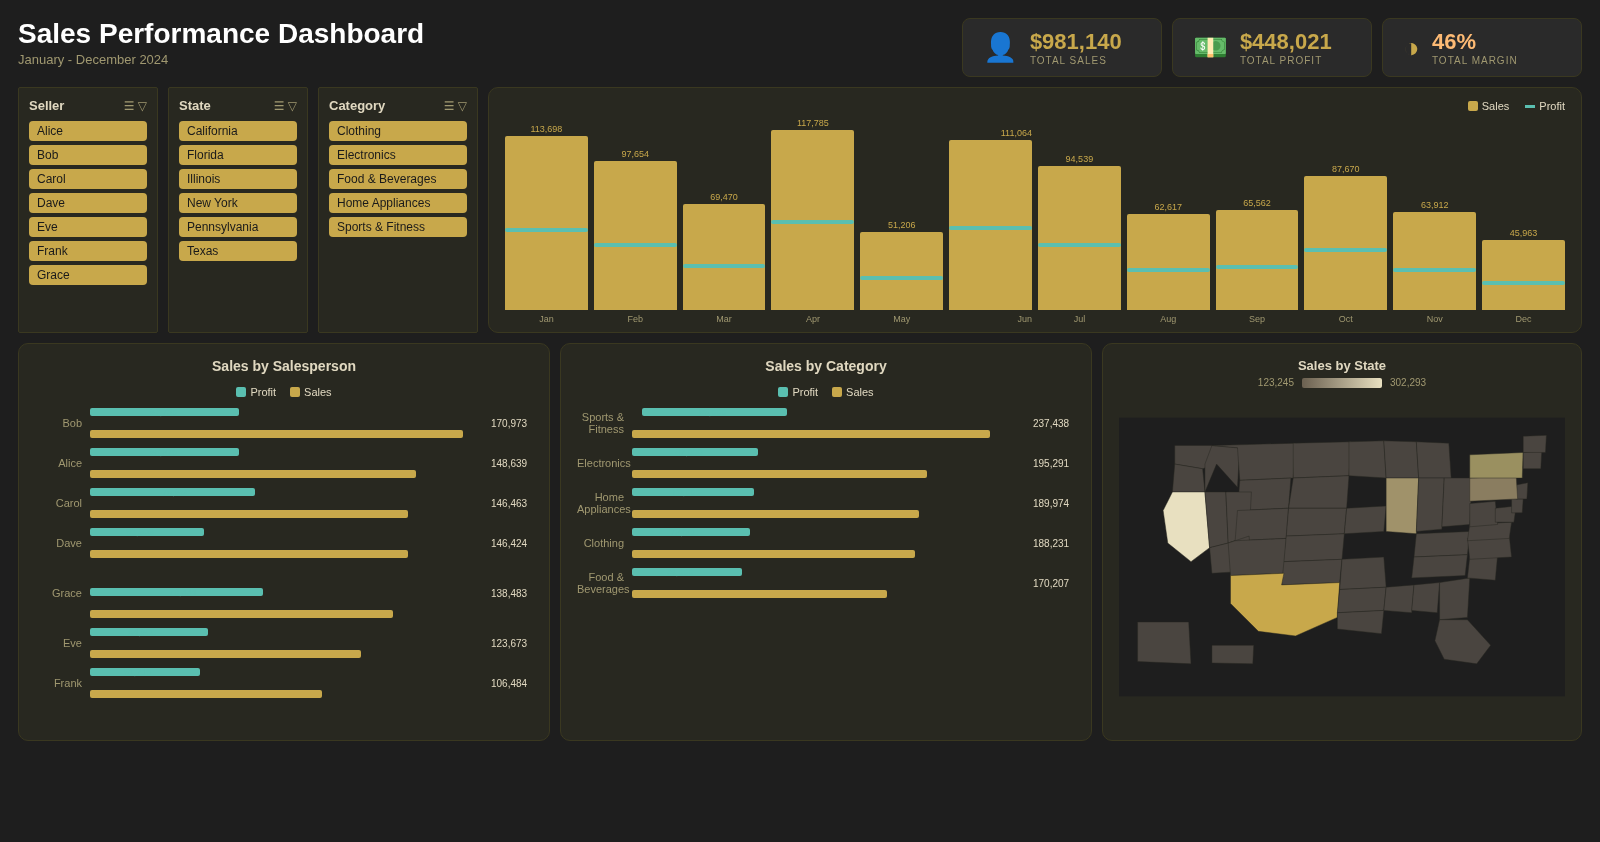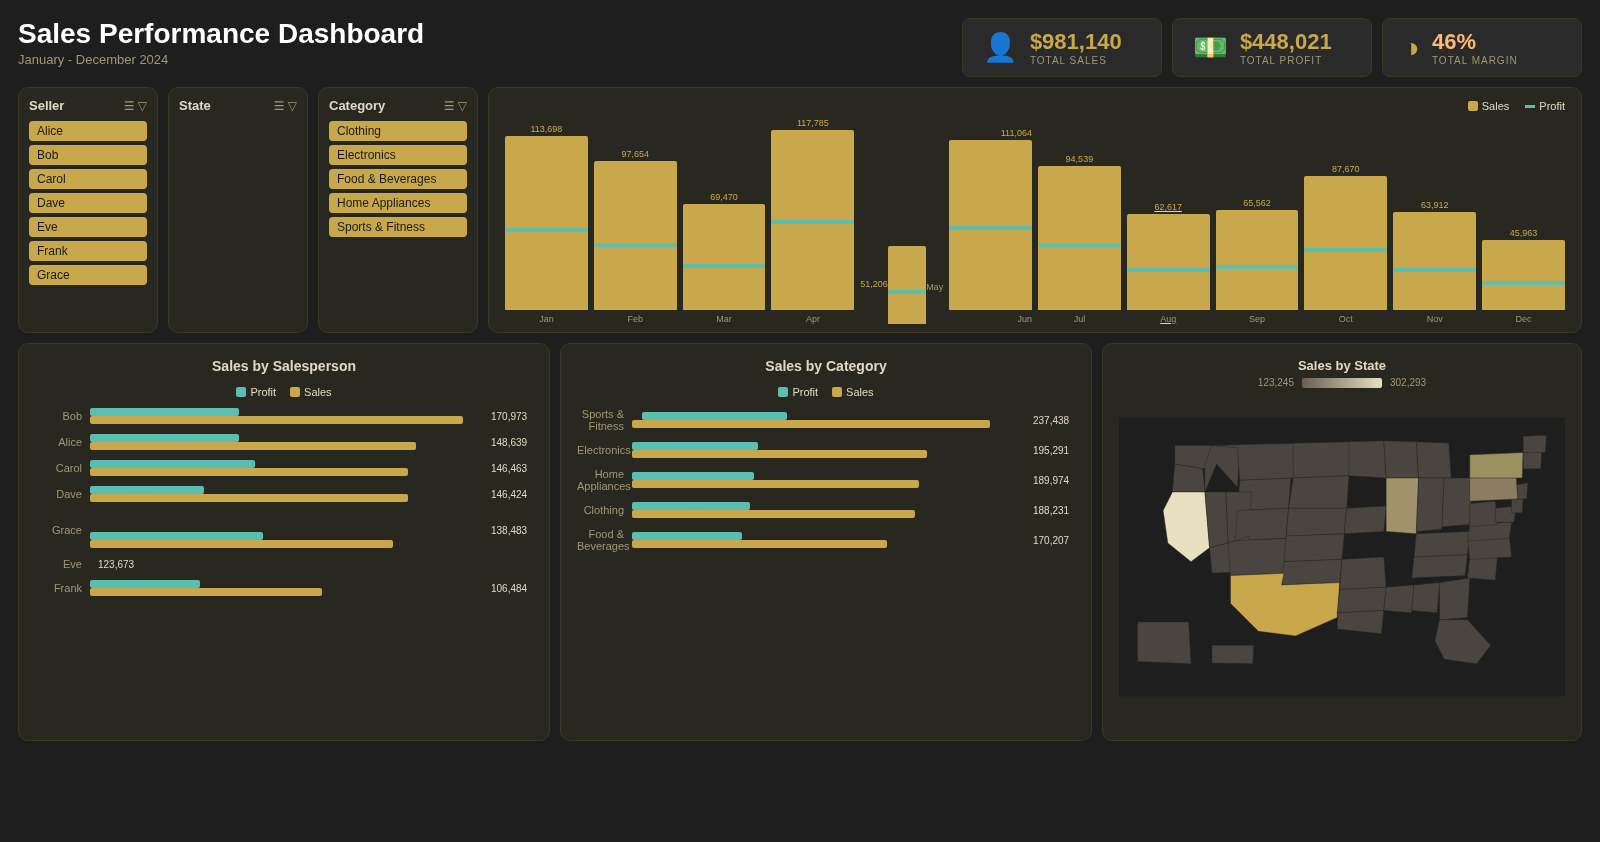--- a/index.html
+++ b/index.html
@@ -64,21 +64,21 @@
     .kpi-card.margin .kpi-value { color: #fdba74; }
     
     .middle-row {
       display: flex;
       gap: 10px;
     }
     
     .filter-panel {
       background: #282820;
       border: 1px solid #3a3820;
-      border-radius: 10px;
+      border-radius: 2px;
       padding: 10px;
       min-width: 140px;
     }
     .filter-header {
       display: flex;
       align-items: center;
       justify-content: space-between;
       margin-bottom: 8px;
     }
     .filter-title {
@@ -209,21 +209,21 @@
       font-size: 11px;
       color: #a09870;
       text-align: right;
       padding-right: 8px;
       flex-shrink: 0;
     }
     .hbar-bars {
       flex: 1;
       display: flex;
       flex-direction: column;
-      gap: 0;
+      gap: 14px;
       justify-content: center;
     }
     .hbar-profit {
       height: 8px;
       background: #5abfb0;
       border-radius: 2px;
     }
     .hbar-sales {
       height: 8px;
       background: #c8a84b;
@@ -321,20 +321,28 @@
           <div class="filter-item">Frank</div>
           <div class="filter-item">Grace</div>
         </div>
     </div>
 
     <div class="filter-panel">
       <div class="filter-header">
         <span class="filter-title">State</span>
         <span class="filter-icons">☰ ▽</span>
       </div>
+      <div id="state-items">
+          <div class="filter-item">California</div>
+          <div class="filter-item">Florida</div>
+          <div class="filter-item">Illinois</div>
+          <div class="filter-item">New York</div>
+          <div class="filter-item">Pennsylvania</div>
+          <div class="filter-item">Texas</div>
+        </div>
     </div>
 
     <div class="filter-panel" style="min-width:160px;">
       <div class="filter-header">
         <span class="filter-title">Category</span>
         <span class="filter-icons">☰ ▽</span>
       </div>
       <div id="category-items">
           <div class="filter-item">Clothing</div>
           <div class="filter-item">Electronics</div>
@@ -377,42 +385,42 @@
             </div>
             <div class="bar-month">Mar</div>
           </div>
           <div class="bar-col" style="position: relative; display: flex; flex-direction: column; align-items: center; flex: 1 1 0%;">
             <div class="bar-value">117,785</div>
             <div class="bar-sales" style="height: 180px; width: 100%; position: relative;">
               <div class="bar-profit-line" style="bottom: 86px;"></div>
             </div>
             <div class="bar-month">Apr</div>
           </div>
-          <div class="bar-col" style="position: relative; display: flex; flex-direction: row; flex: 1 1 0%;">
+          <div class="bar-col" style="position: relative; display: flex; flex-direction: column; flex: 1 1 0%;">
             <div class="bar-value">51,206</div>
             <div class="bar-sales" style="height: 78px; width: 100%; position: relative;">
               <div class="bar-profit-line" style="bottom: 30px;"></div>
             </div>
             <div class="bar-month">May</div>
           </div>
           <div class="bar-col" style="position: relative; display: flex; flex-direction: column; align-items: flex-end; flex: 1 1 0%;">
             <div class="bar-value">111,064</div>
             <div class="bar-sales" style="height: 170px; width: 100%; position: relative;">
               <div class="bar-profit-line" style="bottom: 80px;"></div>
             </div>
             <div class="bar-month">Jun</div>
           </div>
           <div class="bar-col" style="position: relative; display: flex; flex-direction: column; align-items: center; flex: 1 1 0%;">
             <div class="bar-value">94,539</div>
             <div class="bar-sales" style="height: 144px; width: 100%; position: relative;">
               <div class="bar-profit-line" style="bottom: 63px;"></div>
             </div>
             <div class="bar-month">Jul</div>
           </div>
-          <div class="bar-col" style="position: relative; display: flex; flex-direction: column; flex: 1 1 0%; text-decoration: underline;">
+          <div class="bar-col" style="position: relative; display: flex; flex-direction: column; flex: 1 1 0%;">
             <div class="bar-value">62,617</div>
             <div class="bar-sales" style="height: 96px; width: 100%; position: relative;">
               <div class="bar-profit-line" style="bottom: 38px;"></div>
             </div>
             <div class="bar-month">Aug</div>
           </div>
           <div class="bar-col" style="position: relative; display: flex; flex-direction: column; align-items: center; flex: 1 1 0%;">
             <div class="bar-value">65,562</div>
             <div class="bar-sales" style="height: 100px; width: 100%; position: relative;">
               <div class="bar-profit-line" style="bottom: 41px;"></div>
@@ -504,20 +512,26 @@
             <div class="hbar-bars">
               <div class="hbar-profit" style="width: 44%; position: relative; margin-top: 20px;">
                 <span class="hbar-profit-val" style="left: 44%; top: -1px; font-size: 9px; color: rgb(90, 191, 176); padding-left: 3px;">78,334</span>
               </div>
               <div class="hbar-sales" style="width: 77%;"></div>
             </div>
             <div class="hbar-val">138,483</div>
           </div>
           <div class="hbar-row">
             <div class="hbar-label">Eve</div>
+            <div class="hbar-bars">
+              <div class="hbar-profit" style="width: 30%; position: relative;">
+                <span class="hbar-profit-val" style="left: 30%; top: -1px; font-size: 9px; color: rgb(90, 191, 176); padding-left: 3px;">54,600</span>
+              </div>
+              <div class="hbar-sales" style="width: 69%;"></div>
+            </div>
             <div class="hbar-val">123,673</div>
           </div>
           <div class="hbar-row">
             <div class="hbar-label">Frank</div>
             <div class="hbar-bars">
               <div class="hbar-profit" style="width: 28%; position: relative;">
                 <span class="hbar-profit-val" style="left: 28%; top: -1px; font-size: 9px; color: rgb(90, 191, 176); padding-left: 3px;">51,216</span>
               </div>
               <div class="hbar-sales" style="width: 59%;"></div>
             </div>

